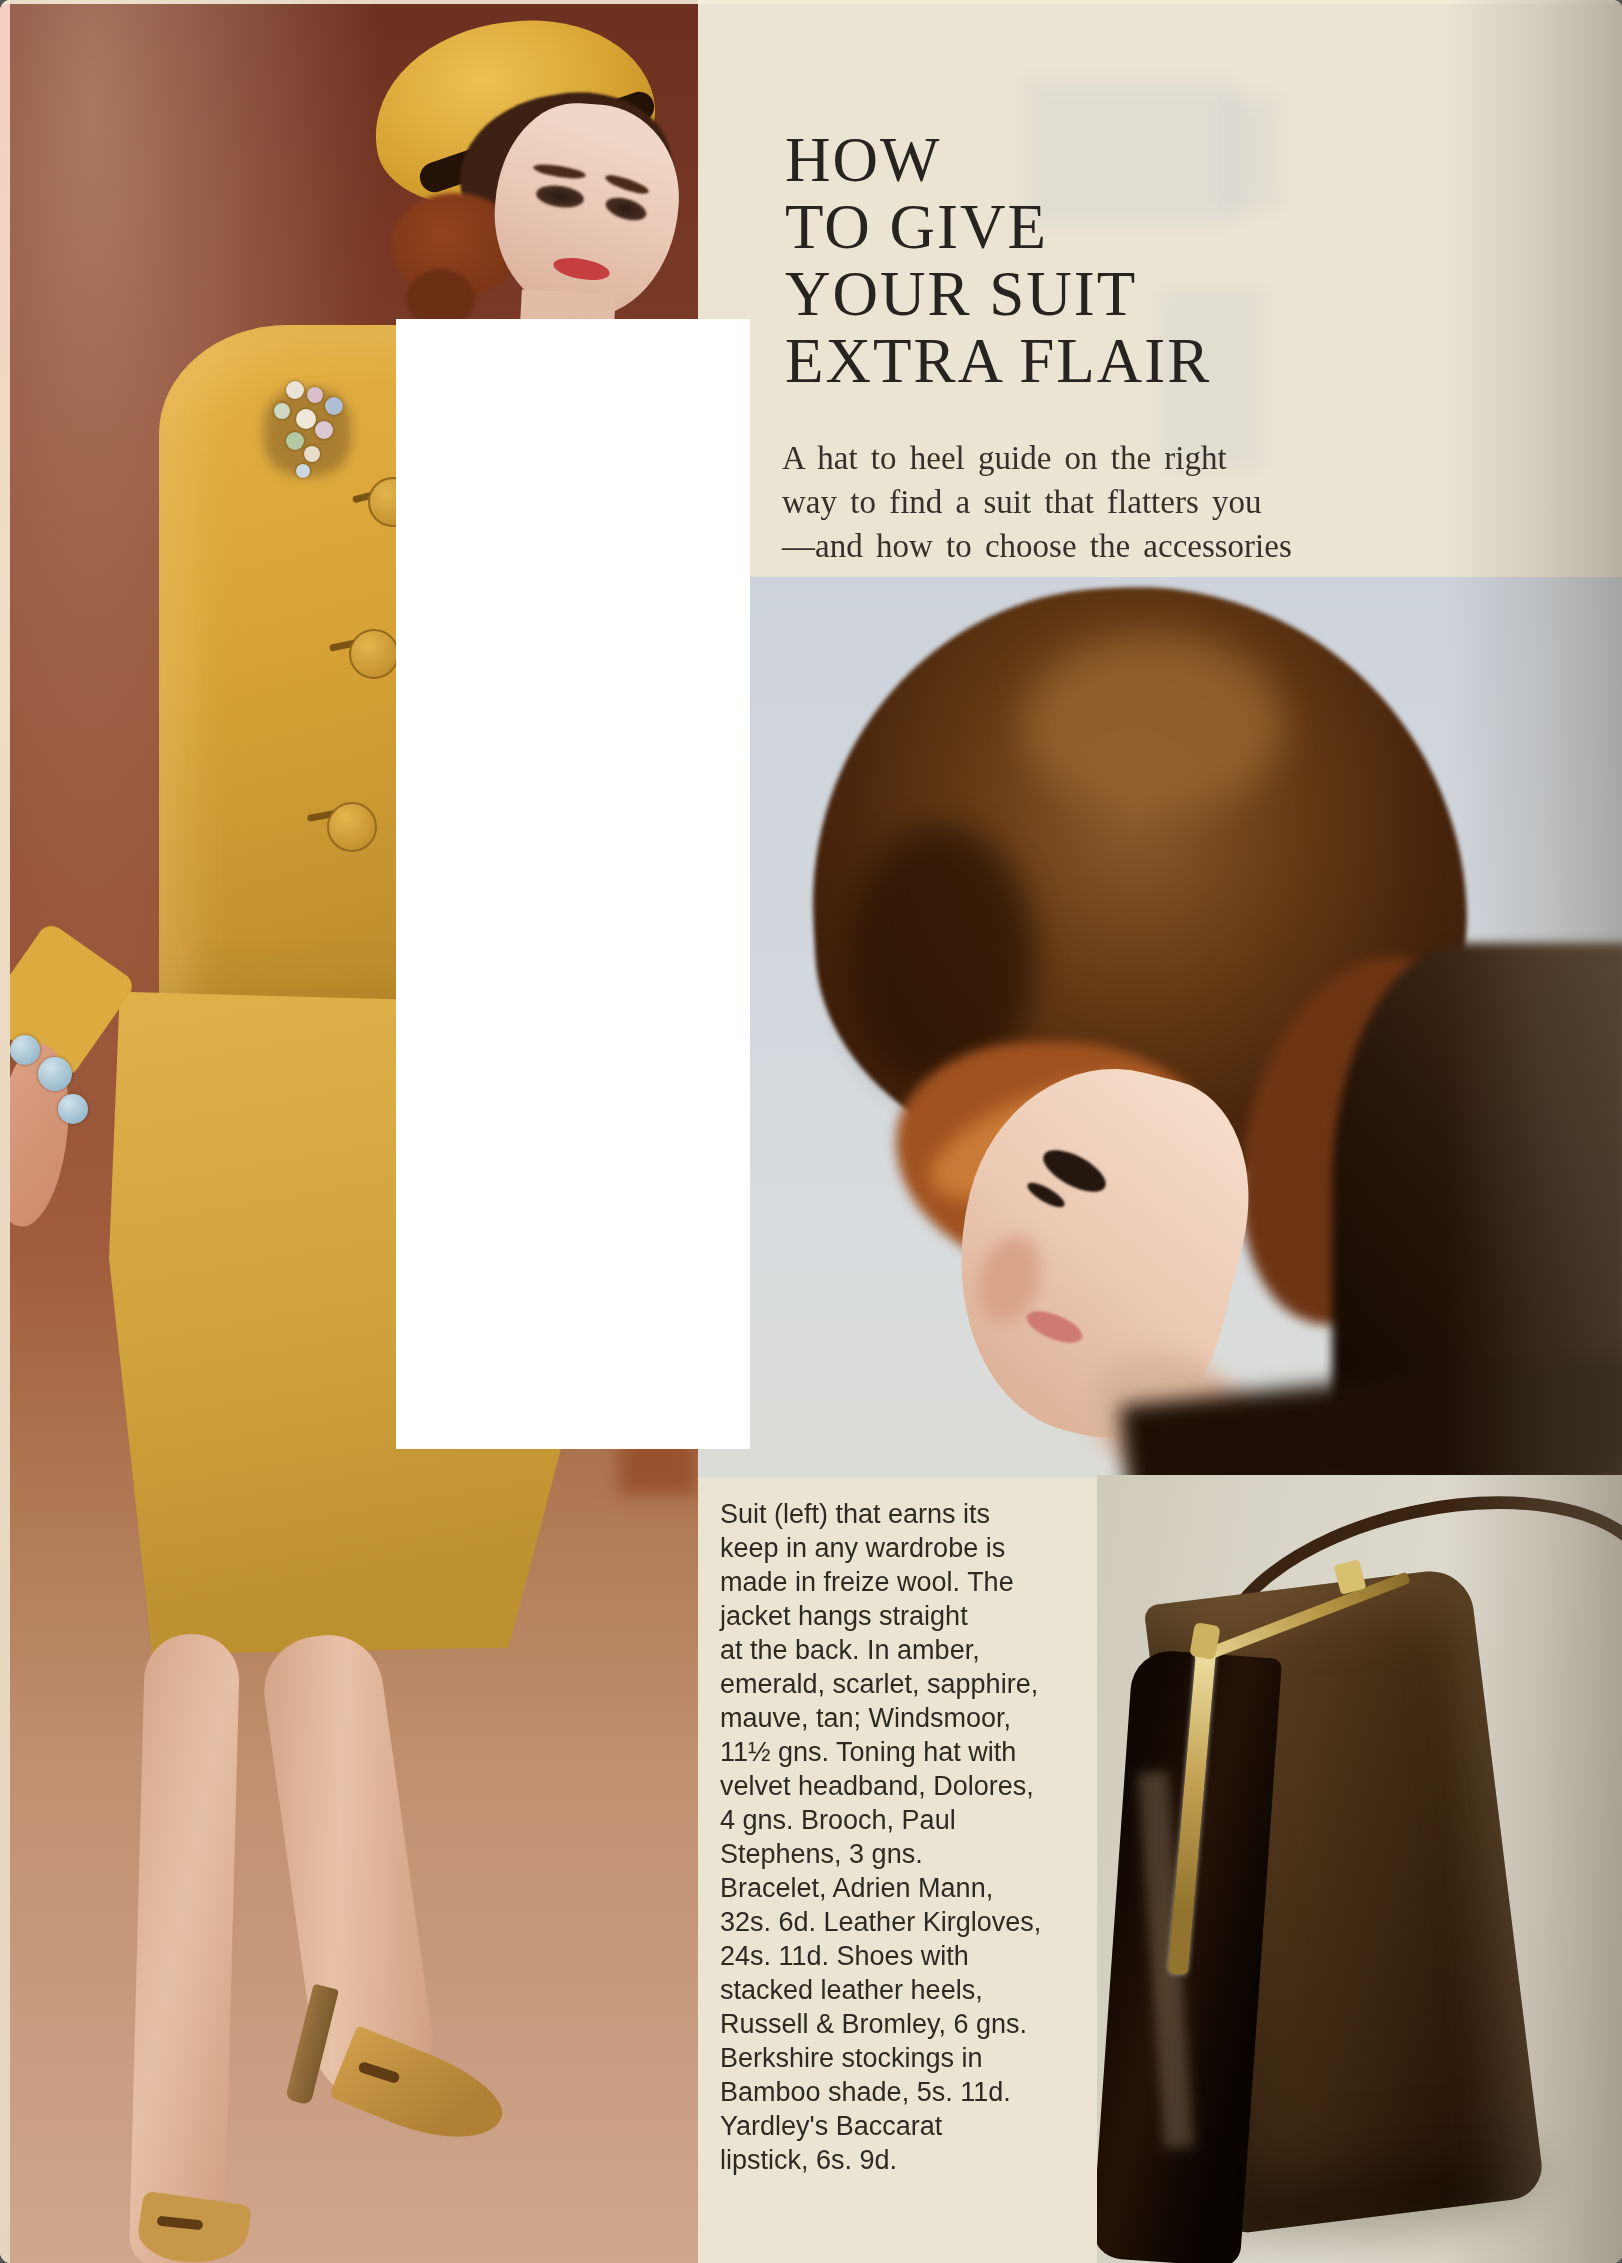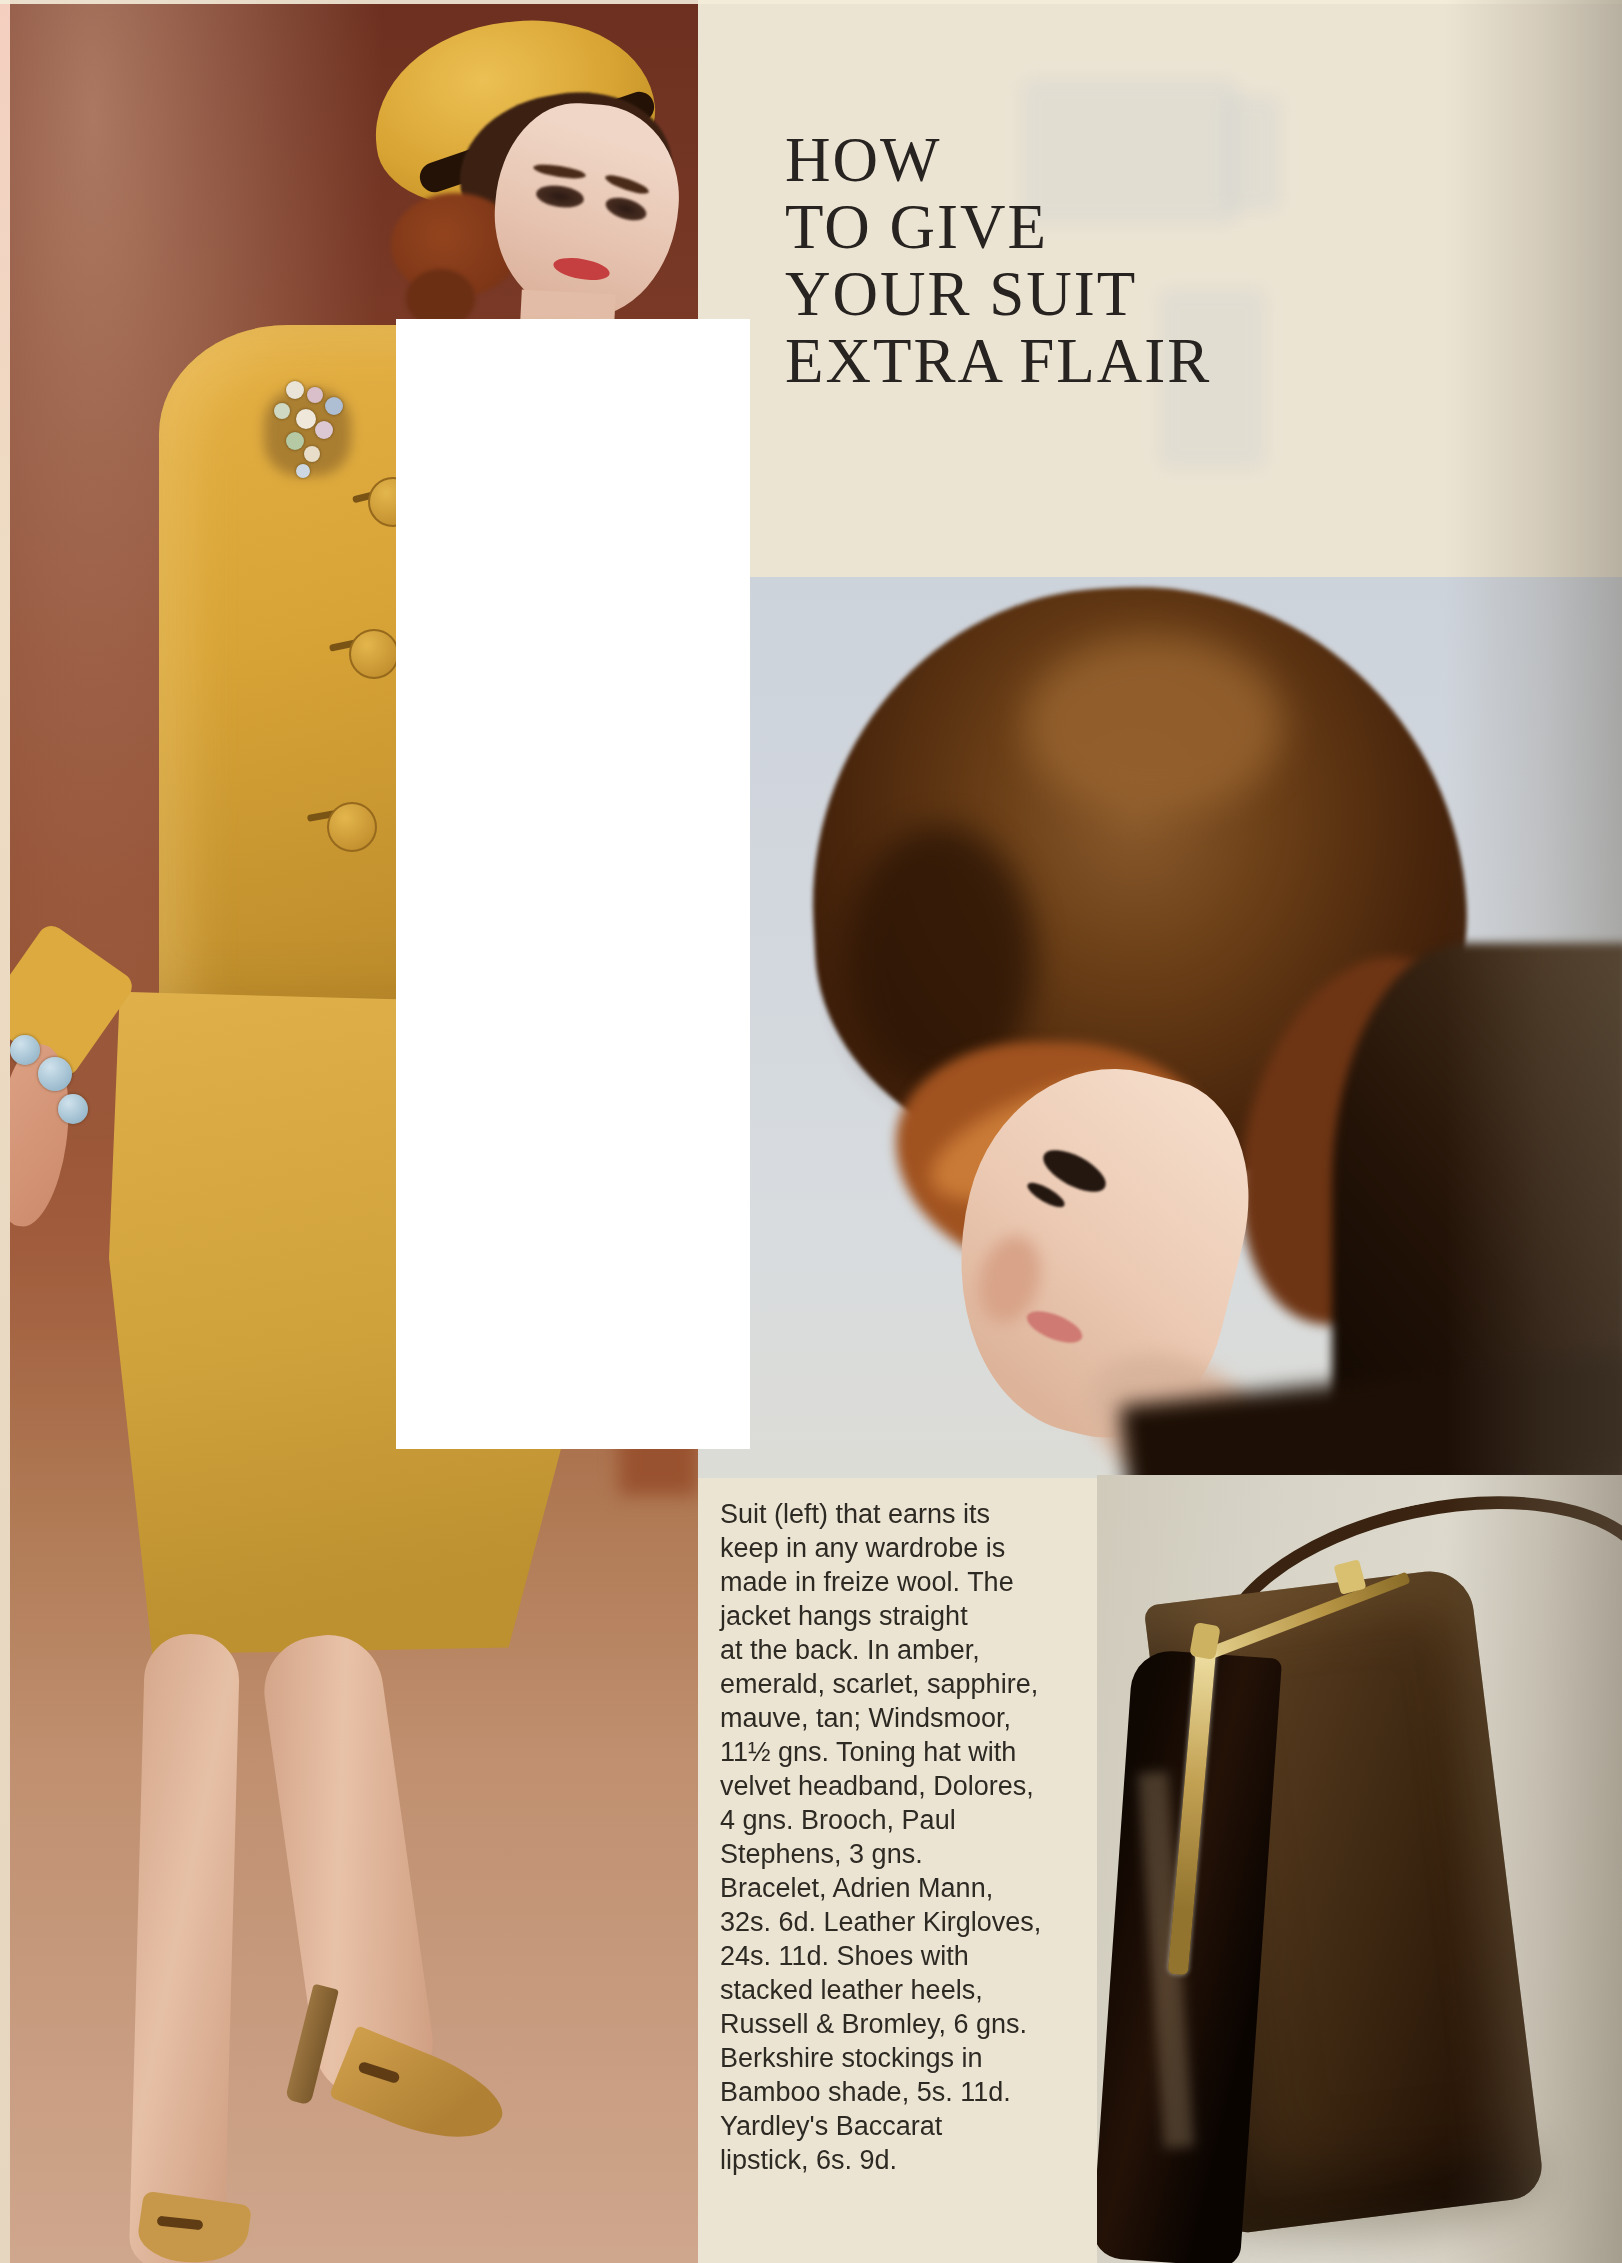--- a/index.html
+++ b/index.html
@@ -1,19 +1,20 @@
 <!DOCTYPE html>
 <html><head>
 <meta charset="utf-8">
 <style>
   html,body{margin:0;padding:0;background:#555;}
   .page{
     position:relative;width:1623px;height:2263px;overflow:hidden;
     background:#ece4d3;
     font-family:"Liberation Serif",serif;
+    border-radius:11px;
   }
   .abs{position:absolute;}
   
   .gutter-strip{left:0;top:0;width:10px;height:2263px;
     background:linear-gradient(180deg,#f4cfc0 0%,#eedcc4 25%,#ead9c2 60%,#e6d5bf 100%);}
   .top-edge{left:0;top:0;width:1623px;height:4px;background:#f3ecd9;opacity:.9;}
   .right-shade{left:1445px;top:0;width:177px;height:2263px;pointer-events:none;
     background:linear-gradient(to right,rgba(125,115,100,0) 0%,rgba(125,115,100,.22) 55%,rgba(105,96,82,.40) 100%);}
   .bleed{position:absolute;background:#7a9cc8;opacity:.09;filter:blur(9px);border-radius:10px;}
   .bleed.b1{left:1020px;top:77px;width:218px;height:149px;}
@@ -247,20 +248,23 @@
   <div class="abs white-overlay"></div>
 
   <div class="bleed b1"></div>
   <div class="bleed b2"></div>
   <div class="bleed b3"></div>
 
   <div class="abs headline">HOW
 TO GIVE
 YOUR SUIT
 EXTRA FLAIR</div>
+  <div class="abs standfirst">A hat to heel guide on the right
+way to find a suit that flatters you
+—and how to choose the accessories</div>
   <div class="abs caption">Suit (left) that earns its
 keep in any wardrobe is
 made in freize wool.  The
 jacket hangs straight
 at the back.  In amber,
 emerald, scarlet, sapphire,
 mauve, tan; Windsmoor,
 11½ gns.  Toning hat with
 velvet headband, Dolores,
 4 gns.  Brooch, Paul

